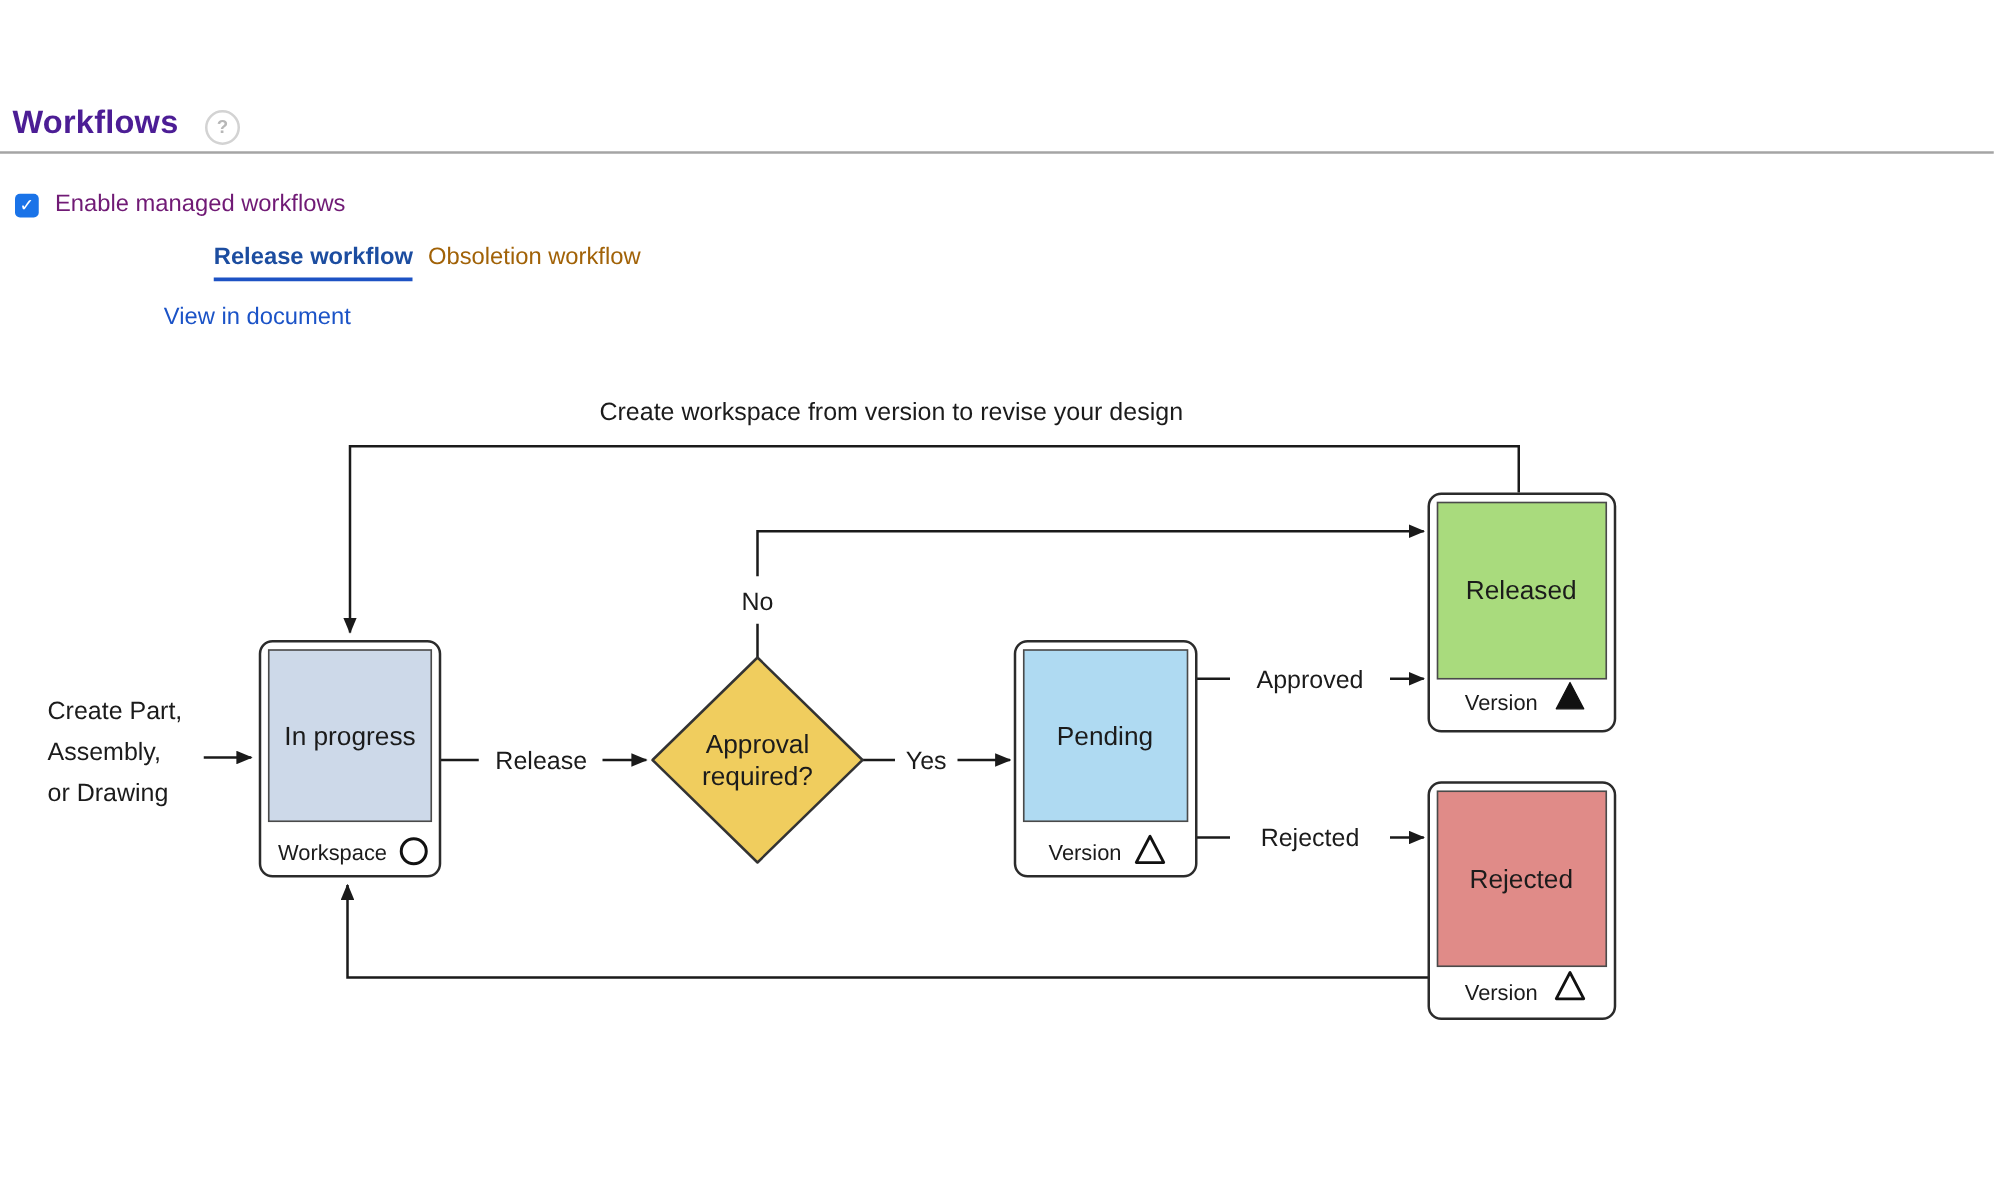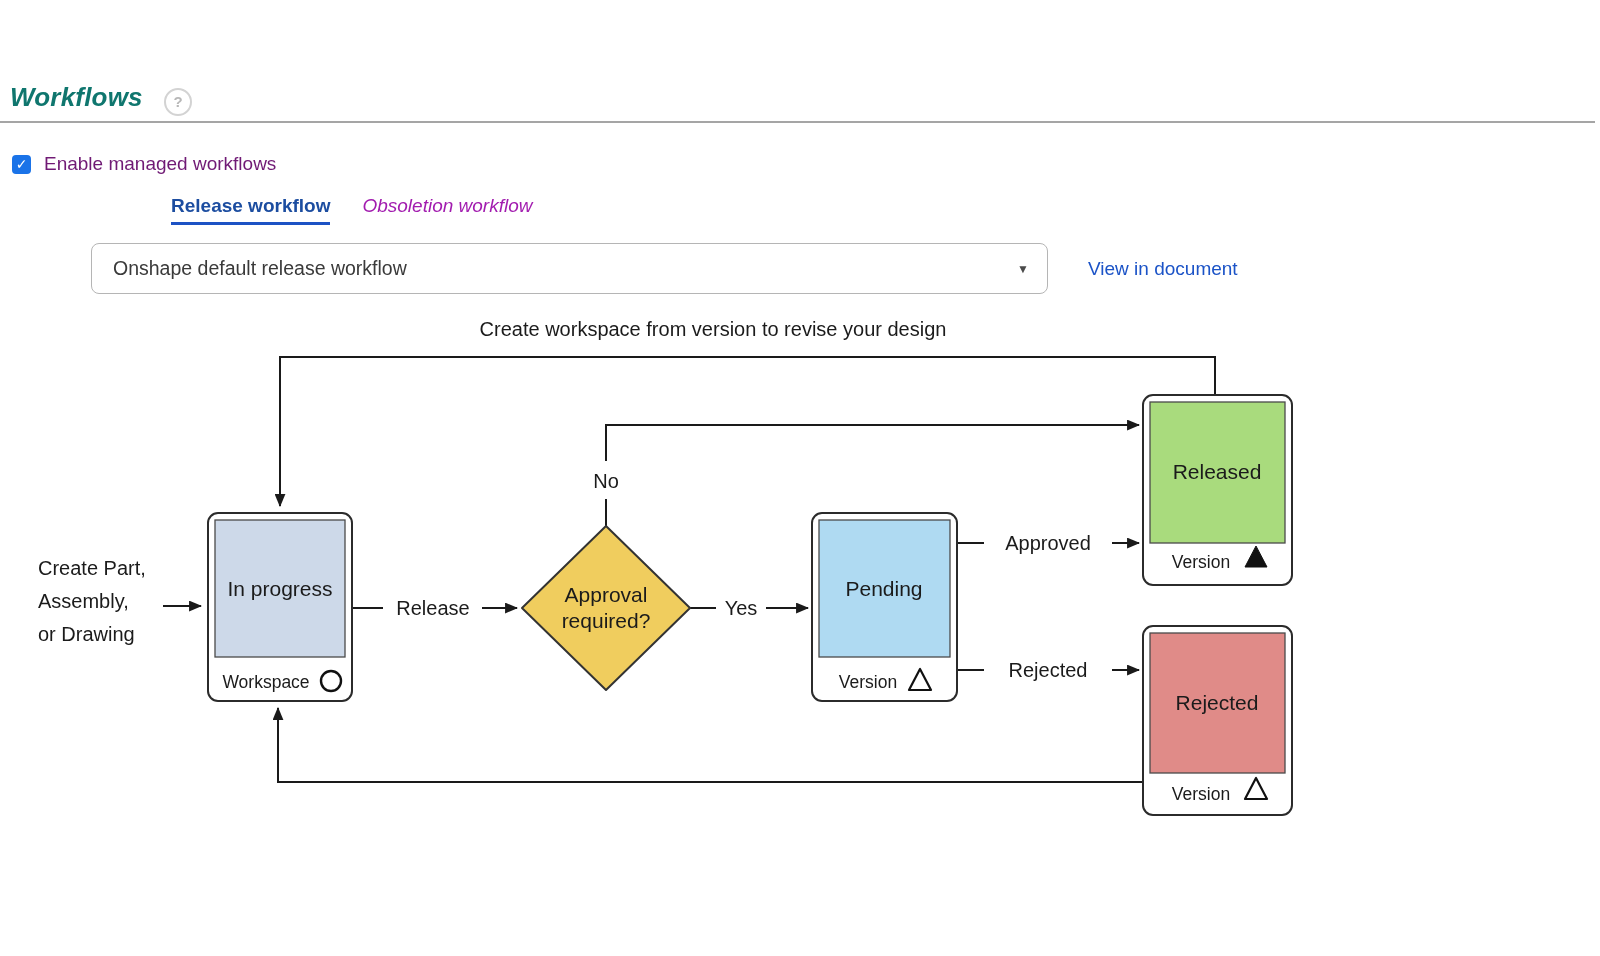--- a/index.html
+++ b/index.html
@@ -1,35 +1,35 @@
 <!DOCTYPE html>
 <html><head>
 <meta charset="utf-8">
 <style>
   html,body{margin:0;padding:0;background:#ffffff;}
   body{width:1600px;height:956px;position:relative;overflow:hidden;
        font-family:"Liberation Sans","DejaVu Sans",sans-serif;color:#212121;}
 
   
-  .page-title{position:absolute;left:10px;top:82px;font-size:26px;font-weight:700;color:#0f766e;letter-spacing:.2px;font-style:italic;}
+  .page-title{position:absolute;left:10px;top:82px;font-size:26px;font-weight:700;color:#4c1d95;letter-spacing:.2px;}
   .help-icon{position:absolute;left:164px;top:88px;width:24px;height:24px;border:2px solid #d3d3d3;
              border-radius:50%;color:#b7b7b7;font-size:15px;font-weight:700;line-height:24px;text-align:center;}
   .divider{position:absolute;left:0;top:121px;width:1595px;height:2px;background:#a5a5a5;}
 
   
   .check-row{position:absolute;left:12px;top:153px;display:flex;align-items:center;}
   .checkbox{width:19px;height:19px;background:#1a73e8;border-radius:4px;color:#ffffff;
             font-size:14px;font-weight:700;line-height:19px;text-align:center;flex:0 0 auto;}
   .check-label{margin-left:13px;font-size:19px;color:#701a75;}
 
   
   .tabs{position:absolute;left:171px;top:195px;display:flex;align-items:baseline;}
   .tab{font-size:19px;cursor:pointer;}
   .tab.active{color:#1c4da0;font-weight:700;padding-bottom:5px;border-bottom:3.5px solid #1d52c4;}
-  .tab.inactive{color:#a21caf;margin-left:32px;font-style:italic;}
+  .tab.inactive{color:#a16207;margin-left:12px;}
 
   
   .select-row{position:absolute;left:91px;top:243px;display:flex;align-items:center;}
   .wf-select{width:957px;height:51px;border:1.5px solid #b5b5b5;border-radius:8px;background:#ffffff;
              box-sizing:border-box;display:flex;align-items:center;justify-content:space-between;
              padding:0 18px 0 21px;cursor:pointer;}
   .wf-select .value{font-size:19.5px;color:#3a3a3a;}
   .wf-select .caret{font-size:12px;color:#4a4a4a;}
   .view-link{margin-left:40px;font-size:19px;color:#1b53c7;cursor:pointer;}
 
@@ -56,24 +56,20 @@
   <div class="checkbox">✓</div>
   <div class="check-label">Enable managed workflows</div>
 </div>
 
 <div class="tabs">
   <div class="tab active">Release workflow</div>
   <div class="tab inactive">Obsoletion workflow</div>
 </div>
 
 <div class="select-row">
-  <div class="wf-select">
-    <span class="value">Onshape default release workflow</span>
-    <span class="caret">▼</span>
-  </div>
   <div class="view-link">View in document</div>
 </div>
 
 <svg class="diagram" width="1350" height="530" viewBox="0 300 1350 530">
   <defs>
     <marker id="arrow" viewBox="0 0 12 10" refX="11" refY="5" markerWidth="13" markerHeight="11" orient="auto" markerUnits="userSpaceOnUse">
       <path d="M0,0 L12,5 L0,10 Z" fill="#1a1a1a"></path>
     </marker>
   </defs>
 

